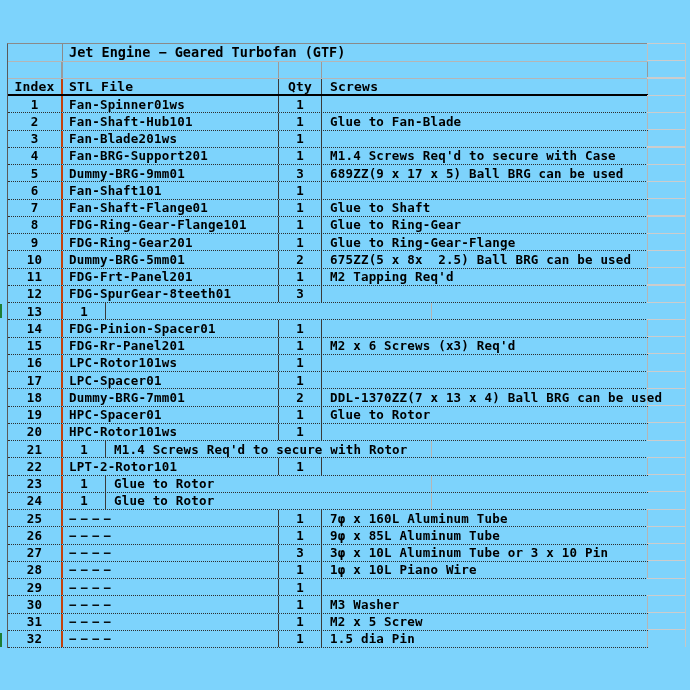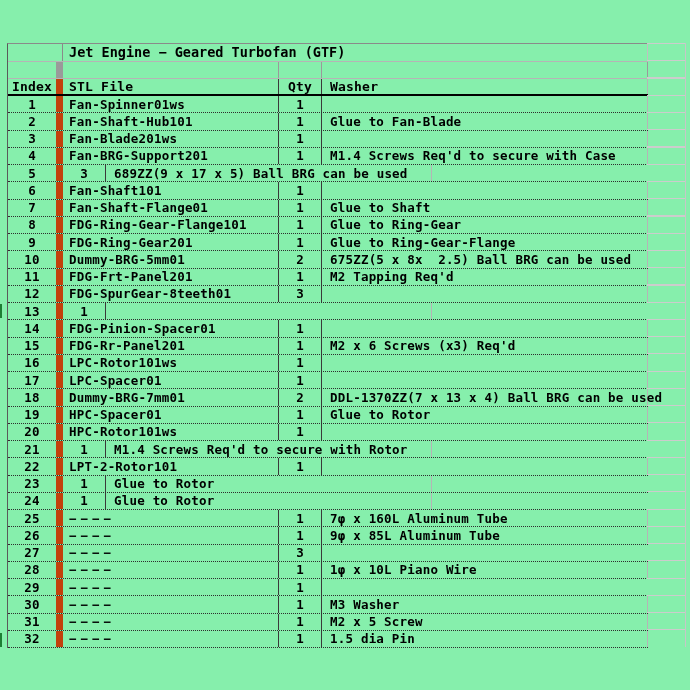--- a/index.html
+++ b/index.html
@@ -1,31 +1,31 @@
 <!DOCTYPE html>
 <html><head>
 <meta charset="utf-8">
 <style>
   html,body{margin:0;padding:0;background:#fff;}
   .screen{
-    position:relative;width:690px;height:690px;background:#86efac;overflow:hidden;
+    position:relative;width:690px;height:690px;background:#7dd3fc;overflow:hidden;
     font-family:"DejaVu Sans Mono","Liberation Mono",monospace;
     color:#000;font-weight:700;
   }
   .sheet{
     position:absolute;left:7px;top:43px;width:641px;
     border-top:1px solid #8a8a8a;border-left:1px solid #5a5a5a;
     box-sizing:border-box;
   }
   .row{display:flex;width:640px;box-sizing:border-box;}
   .cell{
     box-sizing:border-box;height:100%;display:flex;align-items:center;
     white-space:pre;overflow:visible;font-size:12.5px;letter-spacing:0.2px;
   }
-  .c-index{width:55px;justify-content:center;border-right:7px solid #c2410c;}
+  .c-index{width:55px;justify-content:center;border-right:2px solid #c2410c;}
   .c-stl{width:216px;padding-left:6px;border-right:1px solid #3a3a3a;}
   .c-qty{width:43px;justify-content:center;border-right:1px solid #3a3a3a;}
   .c-remarks{width:326px;padding-left:8px;border-right:1px solid #b5b5b5;}
   .r-title{height:17.5px;border-bottom:1px solid #b5b5b5;}
   .r-title .t-index{width:55px;border-right:1px solid #8a8a8a;box-sizing:border-box;}
   .r-title .t-title{
     width:585px;padding-left:6px;display:flex;align-items:center;
     font-size:13.5px;white-space:pre;border-right:1px solid #c0c0c0;box-sizing:border-box;
   }
   .r-empty{height:17.25px;border-bottom:1px solid #b5b5b5;}
@@ -60,21 +60,21 @@
       <div class="cell c-index"></div>
       <div class="cell c-stl"></div>
       <div class="cell c-qty"></div>
       <div class="cell c-remarks"></div>
     </div>
 
     <div class="row r-header">
       <div class="cell c-index">Index</div>
       <div class="cell c-stl">STL File</div>
       <div class="cell c-qty">Qty</div>
-      <div class="cell c-remarks">Washer</div>
+      <div class="cell c-remarks">Screws</div>
     </div>
 
     <div id="rows-container">
         <div class="row data-row">
     <div class="cell c-index">1</div>
     <div class="cell c-stl">Fan-Spinner01ws</div>
     <div class="cell c-qty">1</div>
     <div class="cell c-remarks"></div>
   </div>
         <div class="row data-row">
@@ -90,20 +90,21 @@
     <div class="cell c-remarks"></div>
   </div>
         <div class="row data-row">
     <div class="cell c-index">4</div>
     <div class="cell c-stl">Fan-BRG-Support201</div>
     <div class="cell c-qty">1</div>
     <div class="cell c-remarks">M1.4 Screws Req'd to secure with Case</div>
   </div>
         <div class="row data-row">
     <div class="cell c-index">5</div>
+    <div class="cell c-stl">Dummy-BRG-9mm01</div>
     <div class="cell c-qty">3</div>
     <div class="cell c-remarks">689ZZ(9 x 17 x 5) Ball BRG can be used</div>
   </div>
         <div class="row data-row">
     <div class="cell c-index">6</div>
     <div class="cell c-stl">Fan-Shaft101</div>
     <div class="cell c-qty">1</div>
     <div class="cell c-remarks"></div>
   </div>
         <div class="row data-row">
@@ -219,20 +220,21 @@
         <div class="row data-row">
     <div class="cell c-index">26</div>
     <div class="cell c-stl dashes">−−−−</div>
     <div class="cell c-qty">1</div>
     <div class="cell c-remarks">9φ x 85L Aluminum Tube</div>
   </div>
         <div class="row data-row">
     <div class="cell c-index">27</div>
     <div class="cell c-stl dashes">−−−−</div>
     <div class="cell c-qty">3</div>
+    <div class="cell c-remarks">3φ x 10L Aluminum Tube or 3 x 10 Pin</div>
   </div>
         <div class="row data-row">
     <div class="cell c-index">28</div>
     <div class="cell c-stl dashes">−−−−</div>
     <div class="cell c-qty">1</div>
     <div class="cell c-remarks">1φ x 10L Piano Wire</div>
   </div>
         <div class="row data-row">
     <div class="cell c-index">29</div>
     <div class="cell c-stl dashes">−−−−</div>

